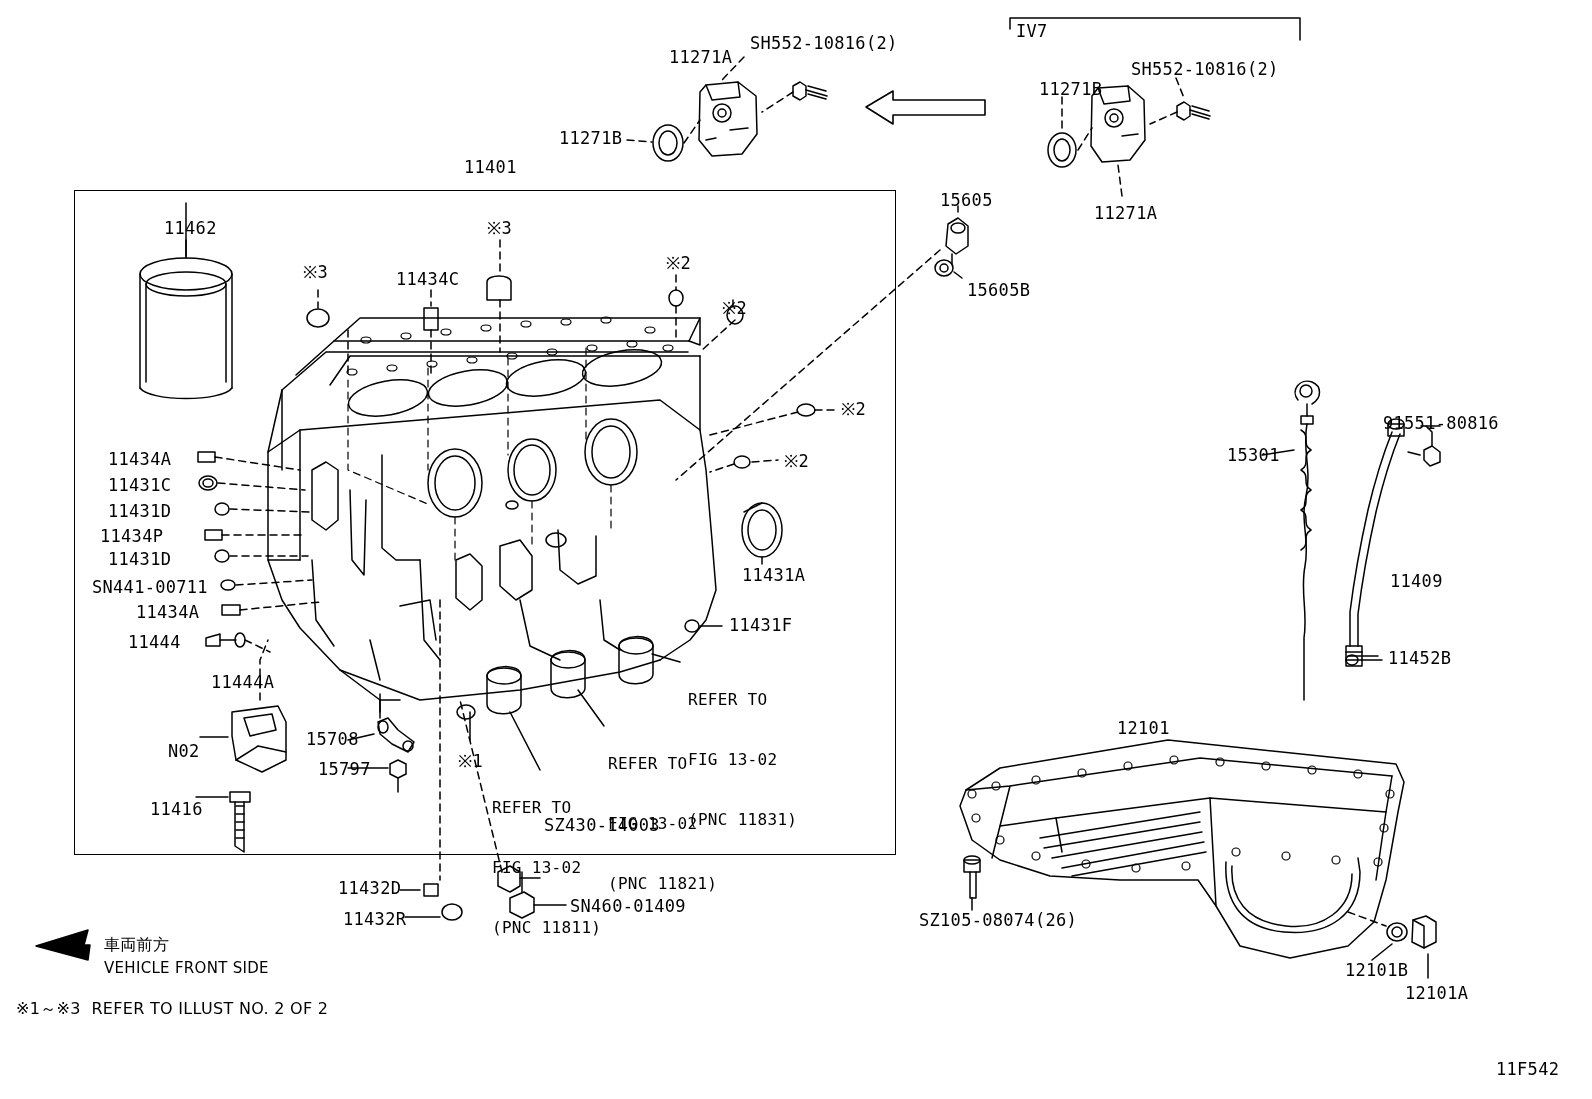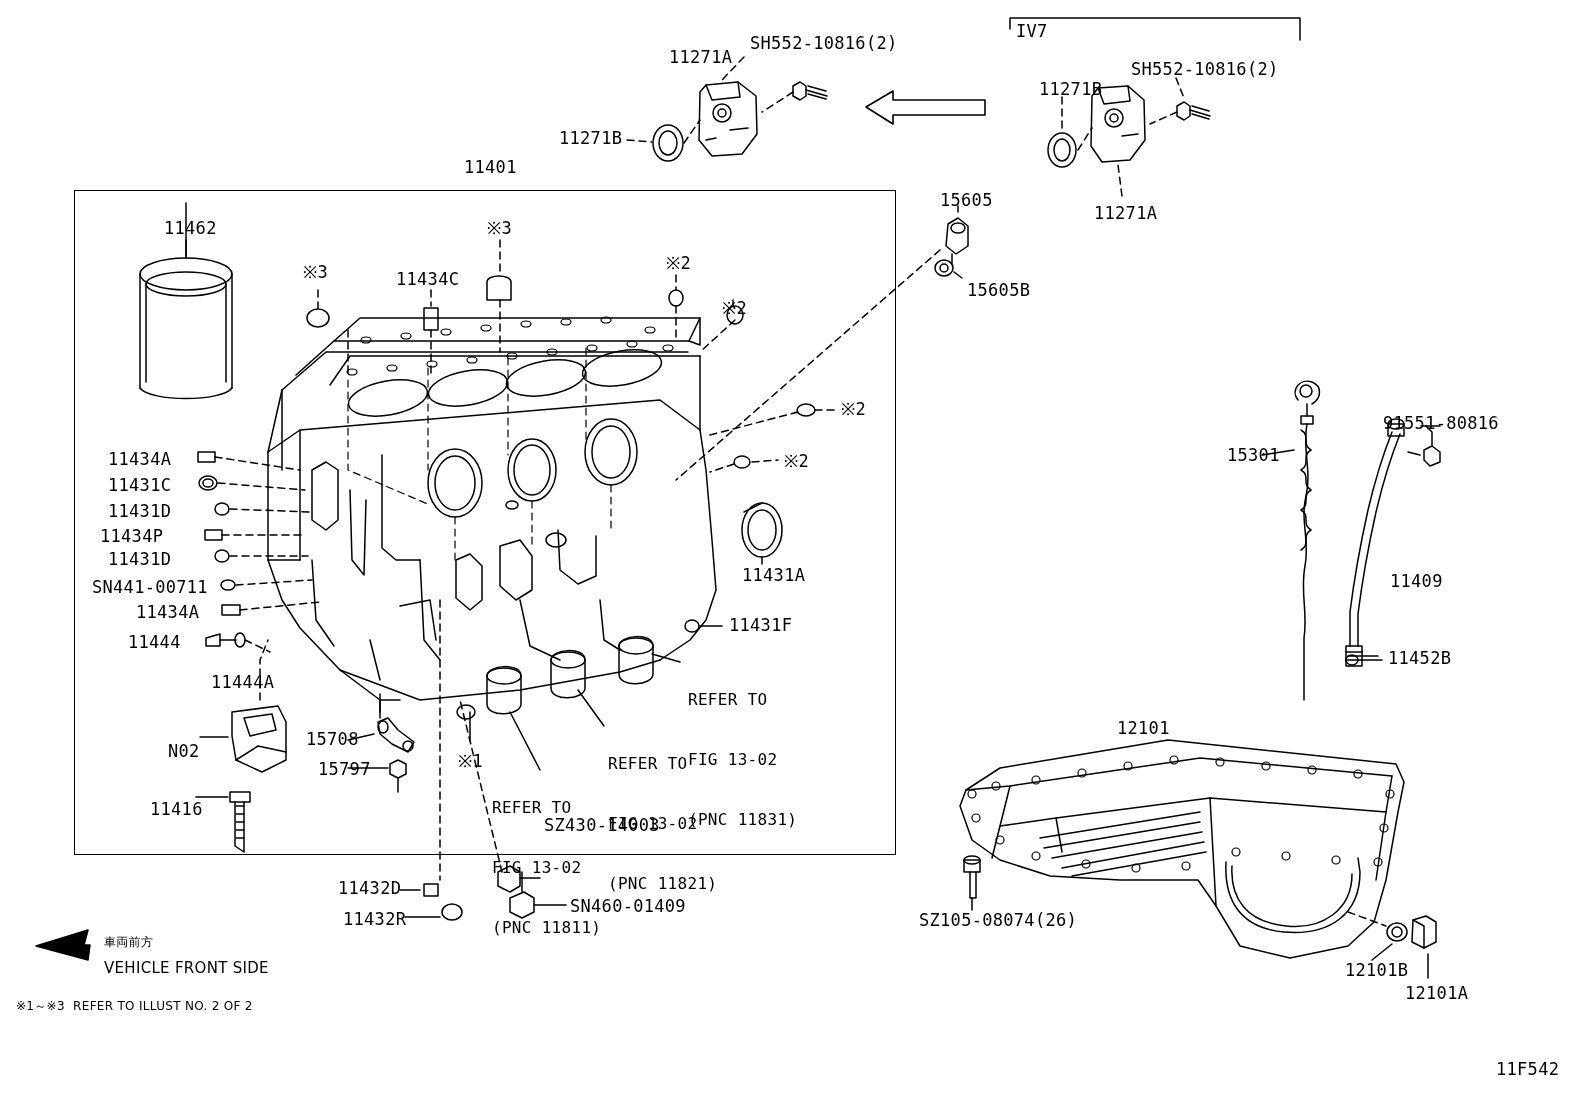--- a/index.html
+++ b/index.html
@@ -22,21 +22,21 @@
     position: absolute;
     font-family: "DejaVu Sans Mono", monospace;
     font-size: 17px;
     letter-spacing: 0.3px;
     white-space: pre;
     color: #000;
     line-height: 1.15;
   }
   .lbl.jp {
     font-family: "DejaVu Sans", sans-serif;
-    font-size: 12px;
+    font-size: 16px;
   }
   .lbl.en {
     font-family: "DejaVu Sans", sans-serif;
     font-size: 15px;
   }
   .lbl.ref {
     font-size: 16px;
     line-height: 1.25;
   }
   svg.overlay {

